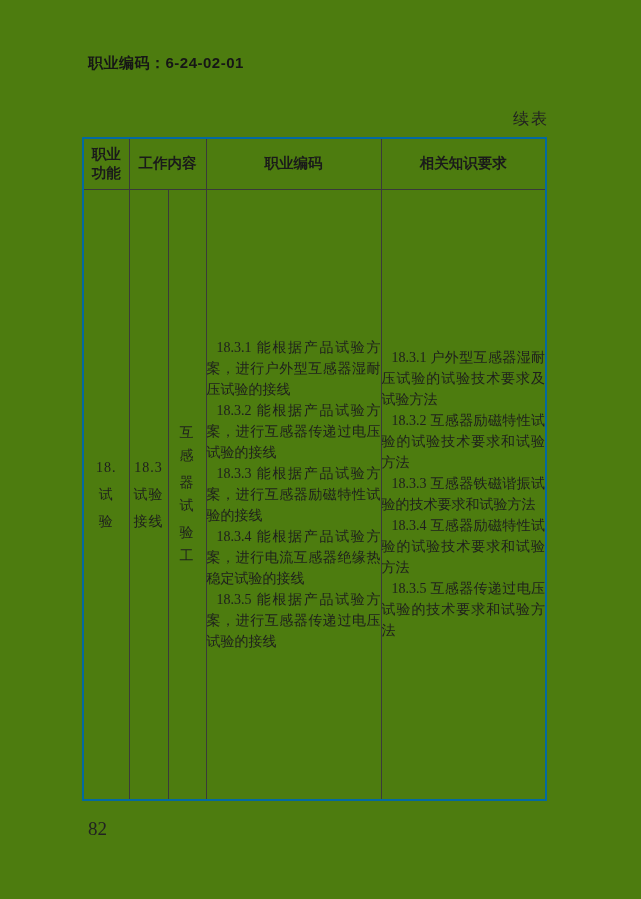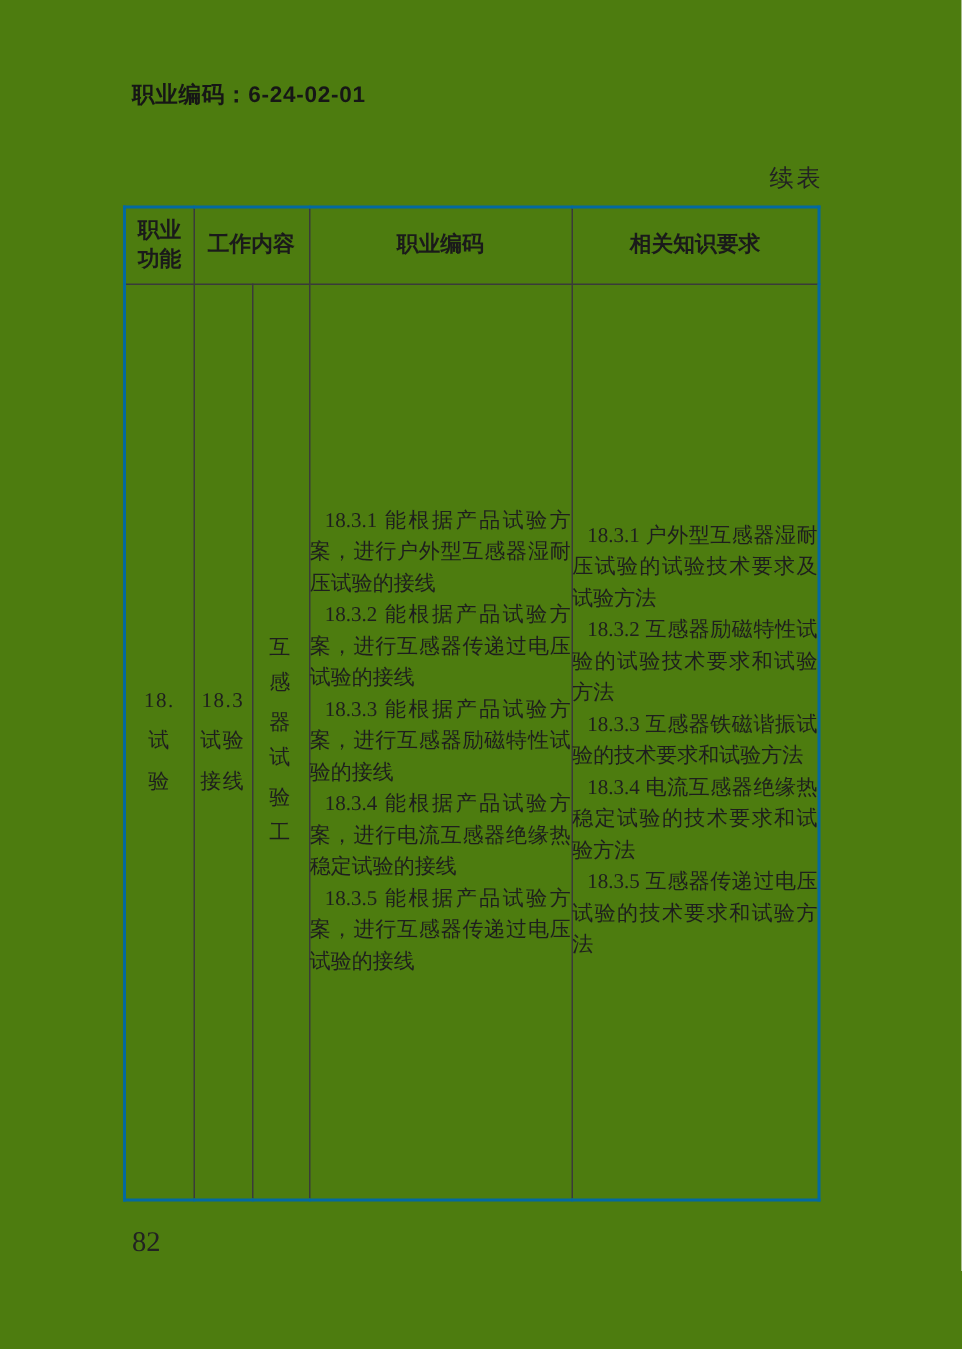--- a/index.html
+++ b/index.html
@@ -131,21 +131,21 @@
             <p class="req">18.3.1 能根据产品试验方案，进行户外型互感器湿耐压试验的接线</p>
             <p class="req">18.3.2 能根据产品试验方案，进行互感器传递过电压试验的接线</p>
             <p class="req">18.3.3 能根据产品试验方案，进行互感器励磁特性试验的接线</p>
             <p class="req">18.3.4 能根据产品试验方案，进行电流互感器绝缘热稳定试验的接线</p>
             <p class="req">18.3.5 能根据产品试验方案，进行互感器传递过电压试验的接线</p>
           </td>
         <td class="pcell">
             <p class="req">18.3.1 户外型互感器湿耐压试验的试验技术要求及试验方法</p>
             <p class="req">18.3.2 互感器励磁特性试验的试验技术要求和试验方法</p>
             <p class="req">18.3.3 互感器铁磁谐振试验的技术要求和试验方法</p>
-            <p class="req">18.3.4 电流互感器绝缘热稳定试验的技术要求和试验方法</p>
+            <p class="req">18.3.4 互感器励磁特性试验的试验技术要求和试验方法</p>
             <p class="req">18.3.5 互感器传递过电压试验的技术要求和试验方法</p>
           </td>
       </tr>
     </tbody>
   </table>
 
   <div class="page-number">82</div>
 
 </div>
 

